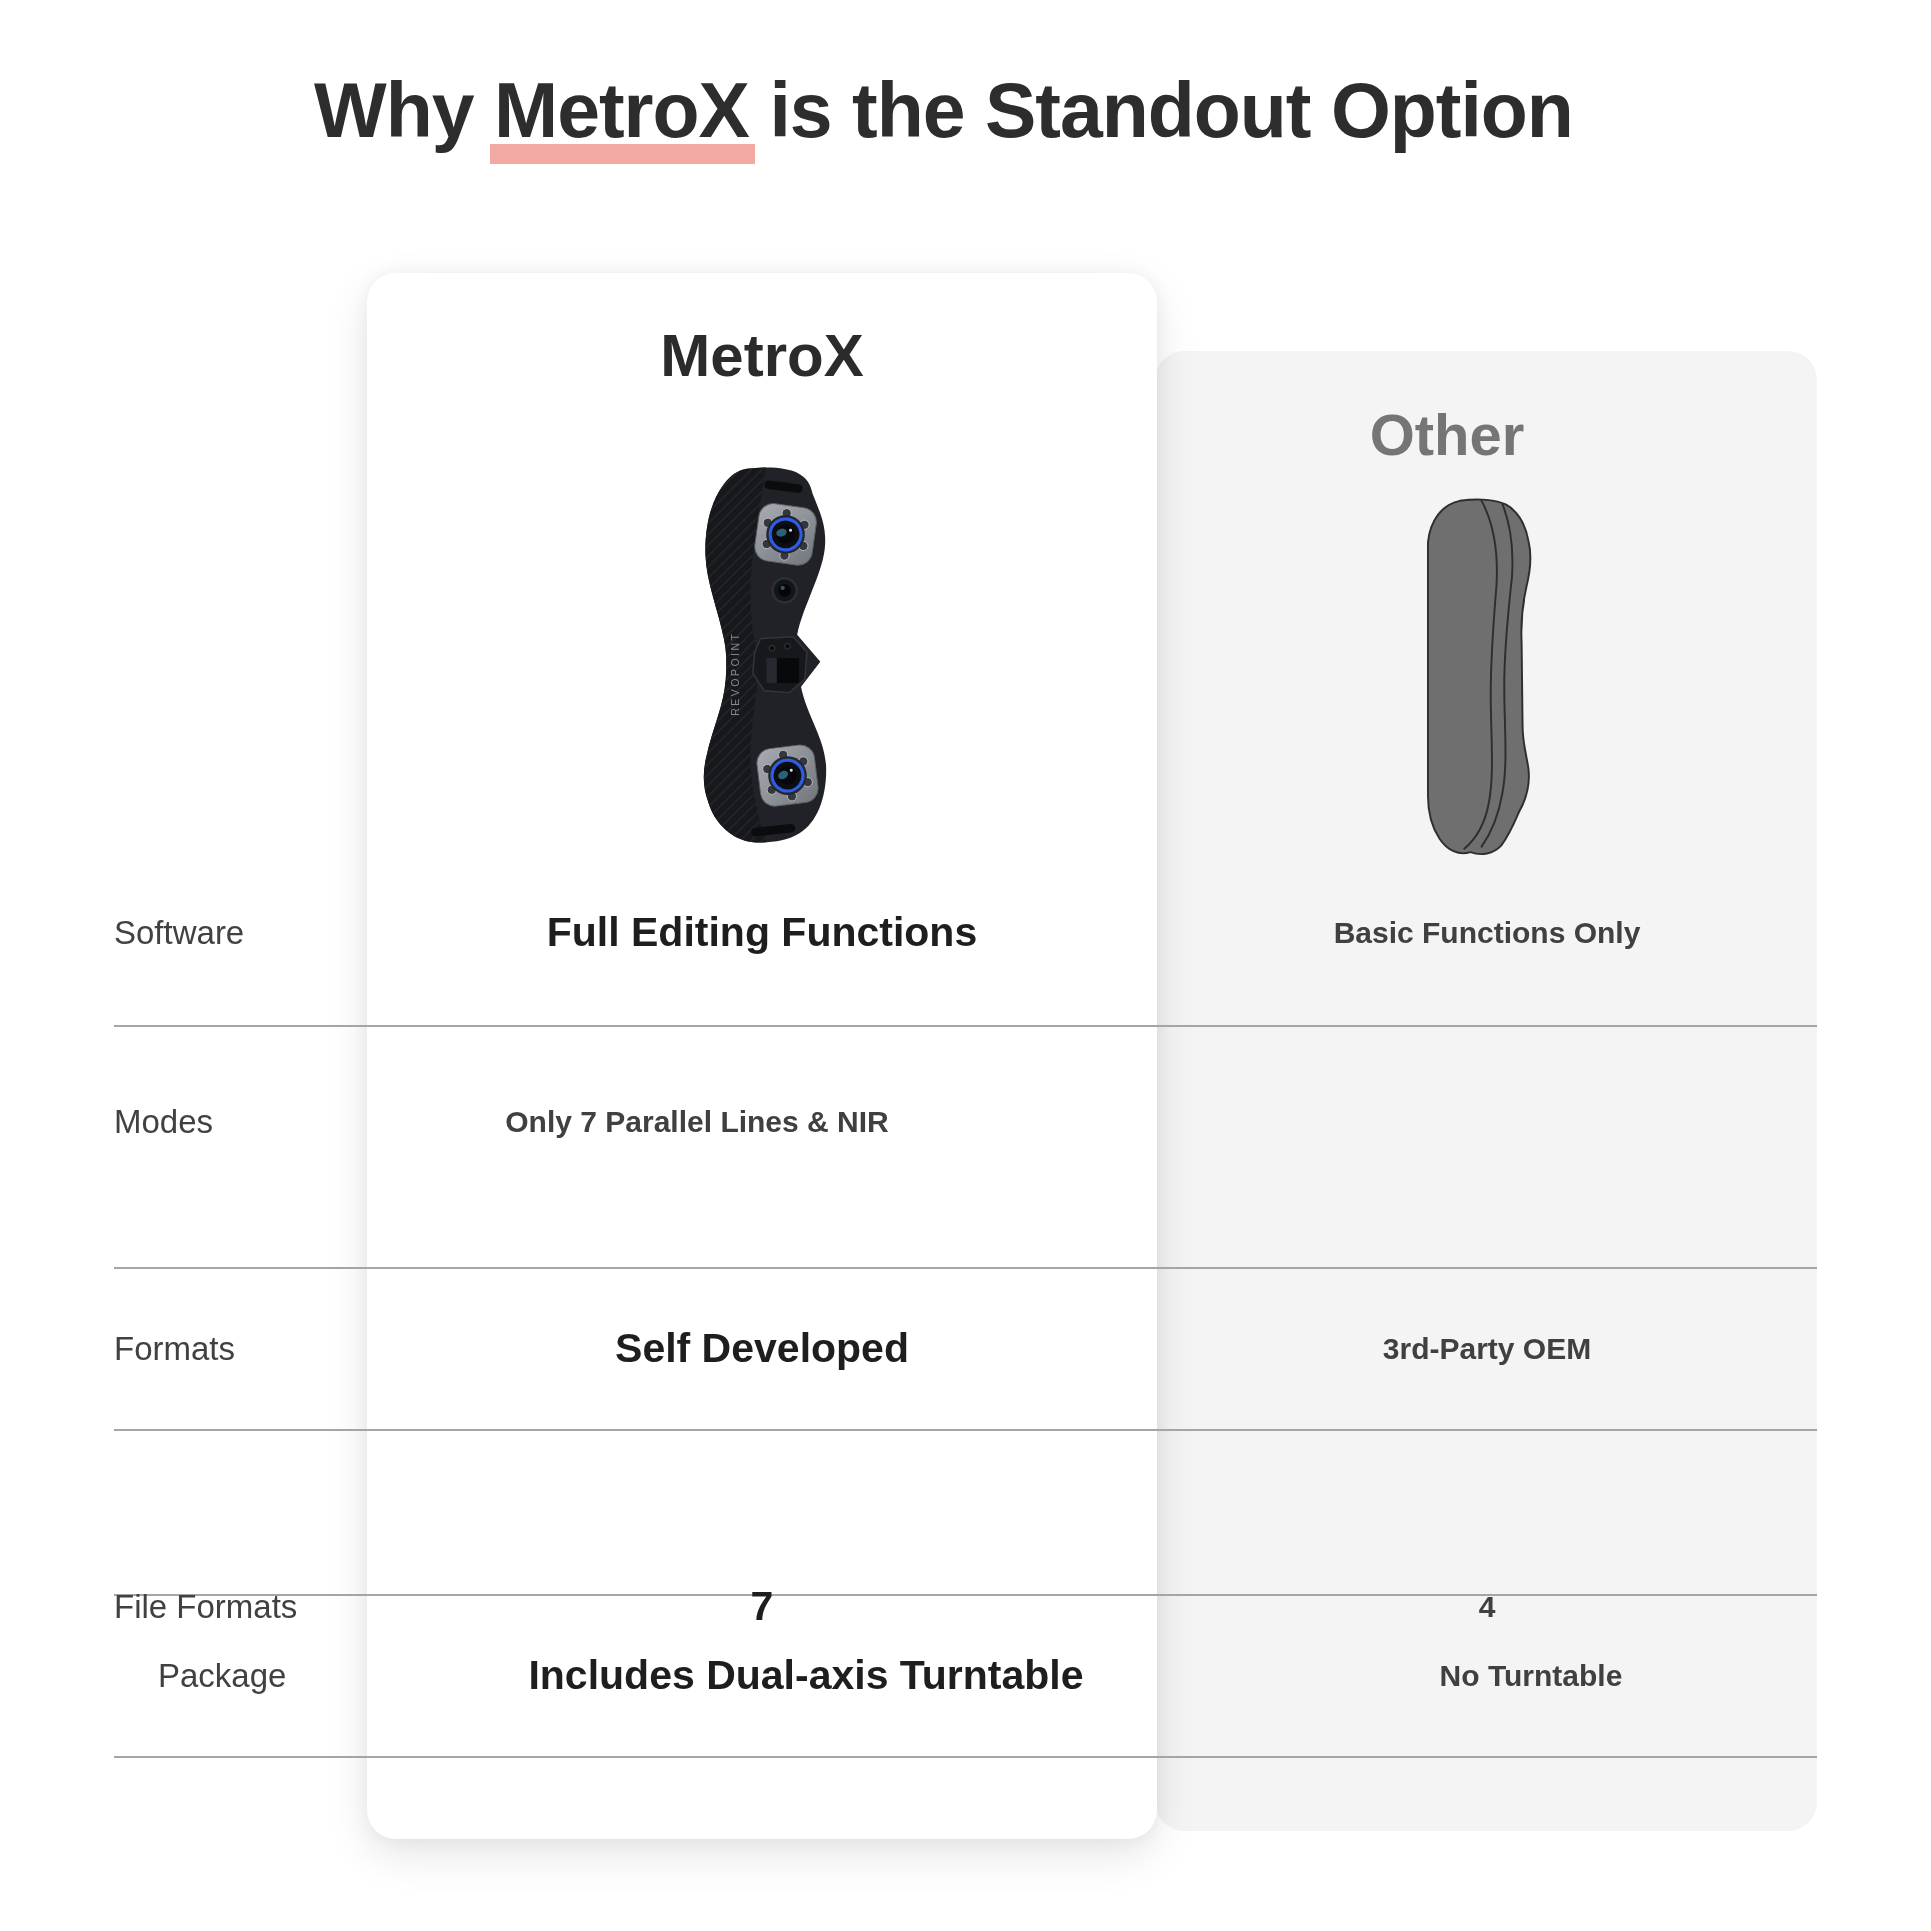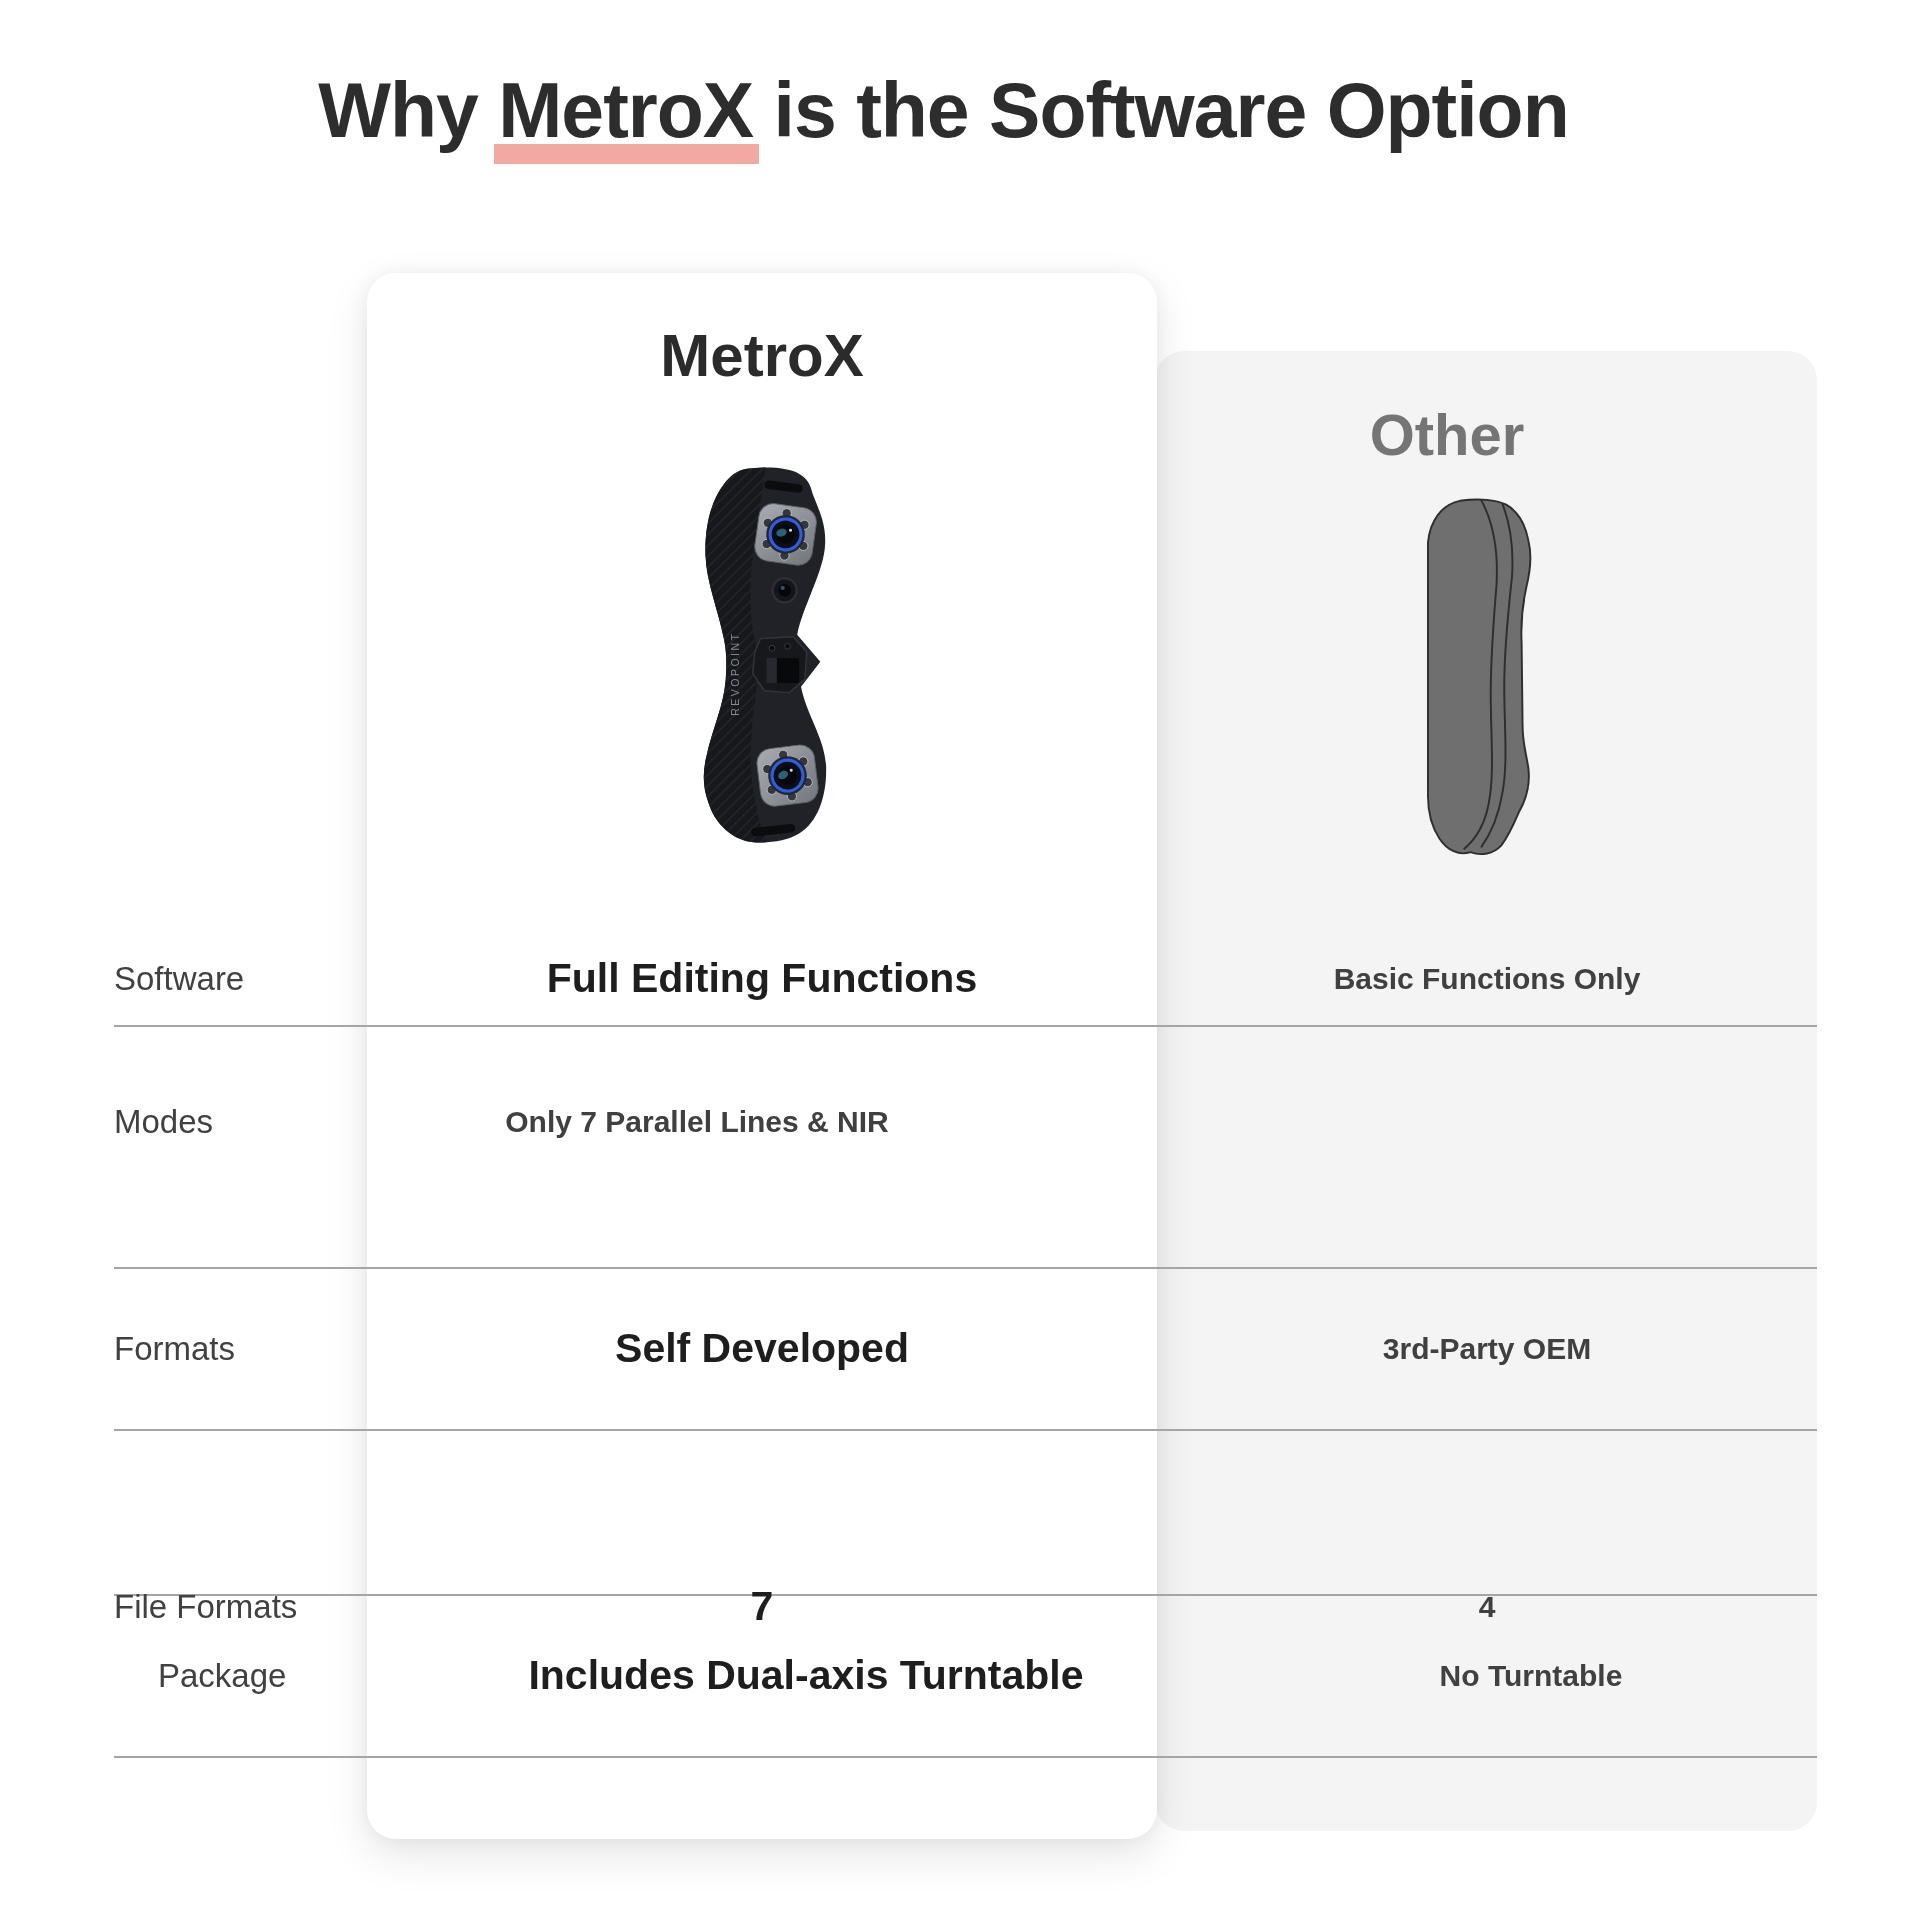--- a/index.html
+++ b/index.html
@@ -49,36 +49,36 @@
     width:253px;flex:0 0 253px;font-size:33px;font-weight:400;color:#414141;
   }
   .row .v-metrox{
     width:790px;flex:0 0 790px;text-align:center;
     font-size:41px;font-weight:700;color:#1e1e1e;line-height:1.55;white-space:pre-line;
   }
   .row .v-other{
     width:660px;flex:0 0 660px;text-align:center;
     font-size:30px;font-weight:700;color:#404040;line-height:1.4;
   }
-  .row1{top:898px;height:161px;}
+  .row1{top:852px;height:161px;}
   .row2{top:1001px;height:241px;}
   .row3{top:1268px;height:162px;}
   .row4{top:1507px;height:199px;}
   .row5{top:1595px;height:162px;margin-left:44px;}
   .divider{
     position:absolute;left:114px;width:1703px;height:1.9px;background:#a5a5a5;z-index:3;
   }
   .d1{top:1025px;} .d2{top:1267px;} .d3{top:1429px;} .d4{top:1594px;} .d5{top:1756px;}
 </style>
 </head>
 <body>
 
 <div class="canvas">
 
-  <h1 class="page-title"><span>Why </span><span class="hl">MetroX</span><span> is the Software Option</span></h1>
+  <h1 class="page-title"><span>Why </span><span class="hl">MetroX</span><span> is the Standout Option</span></h1>
 
   <div class="card-other" style="background: rgb(244, 244, 245);"></div>
   <div class="card-metrox"></div>
 
   <div class="col-head-metrox">MetroX</div>
   <div class="col-head-other" style="color: rgb(117, 117, 117);">Other</div>
 
   <div class="img-metrox">
     <svg width="166" height="384" viewBox="0 0 172 398">
       <defs>

